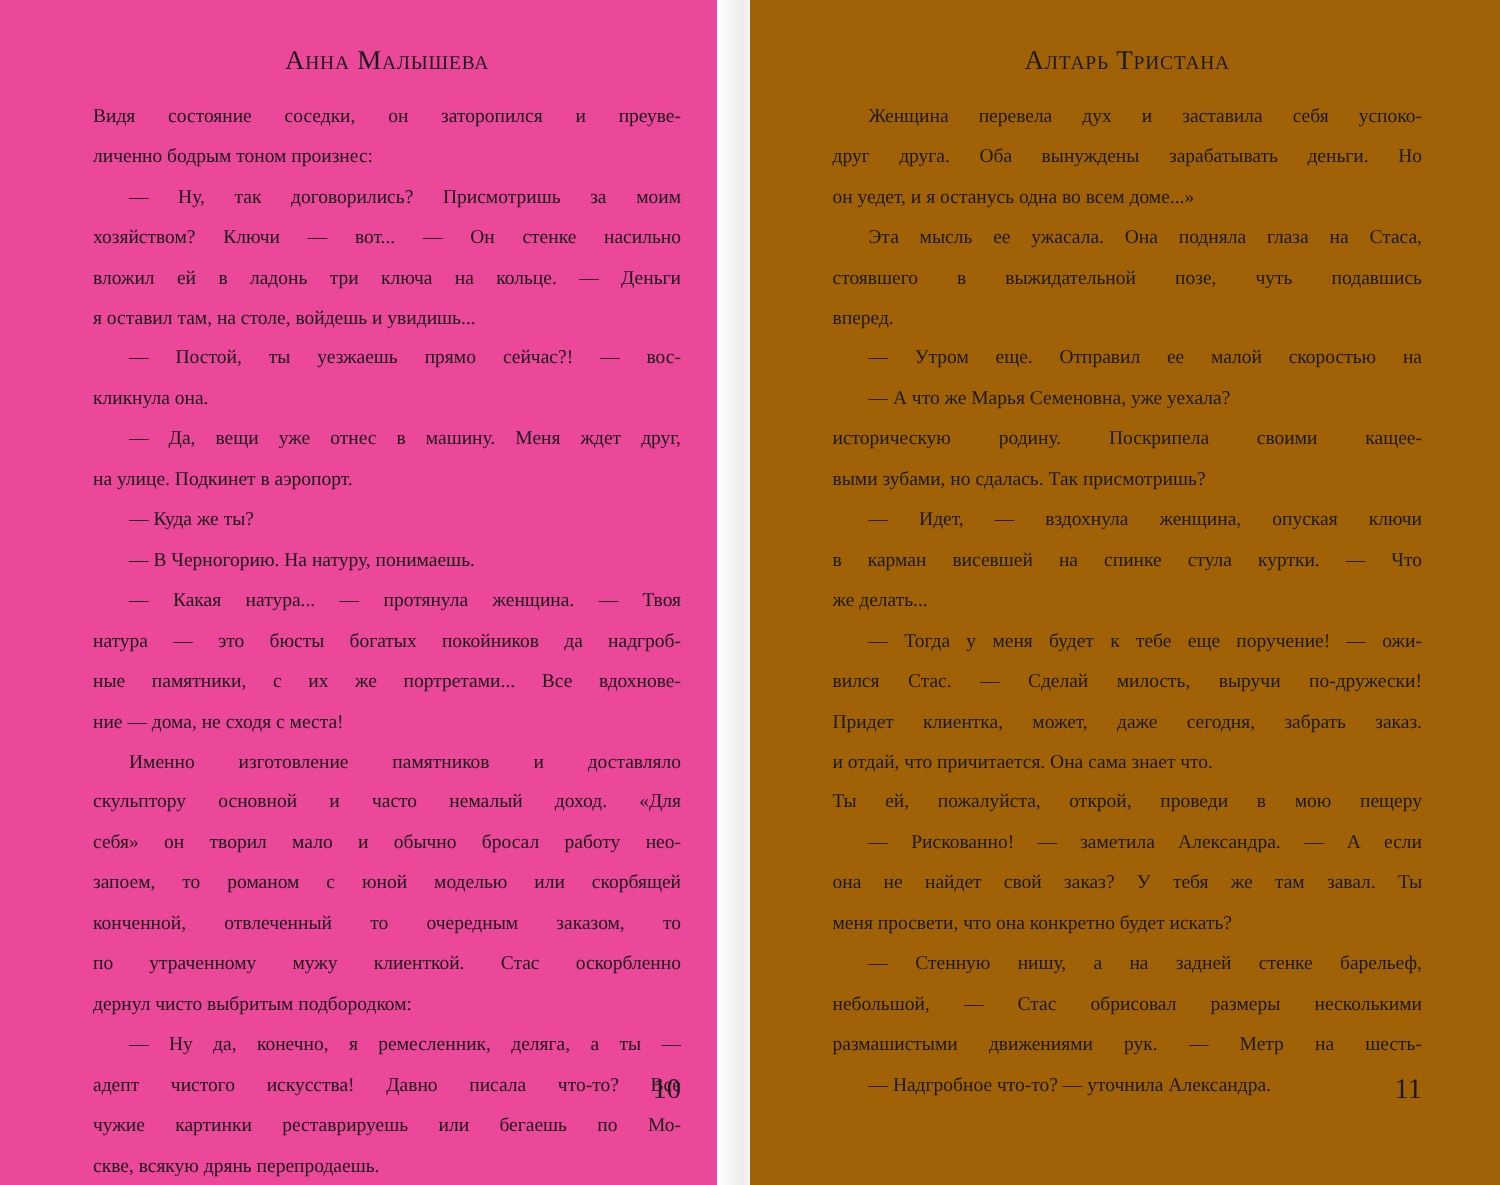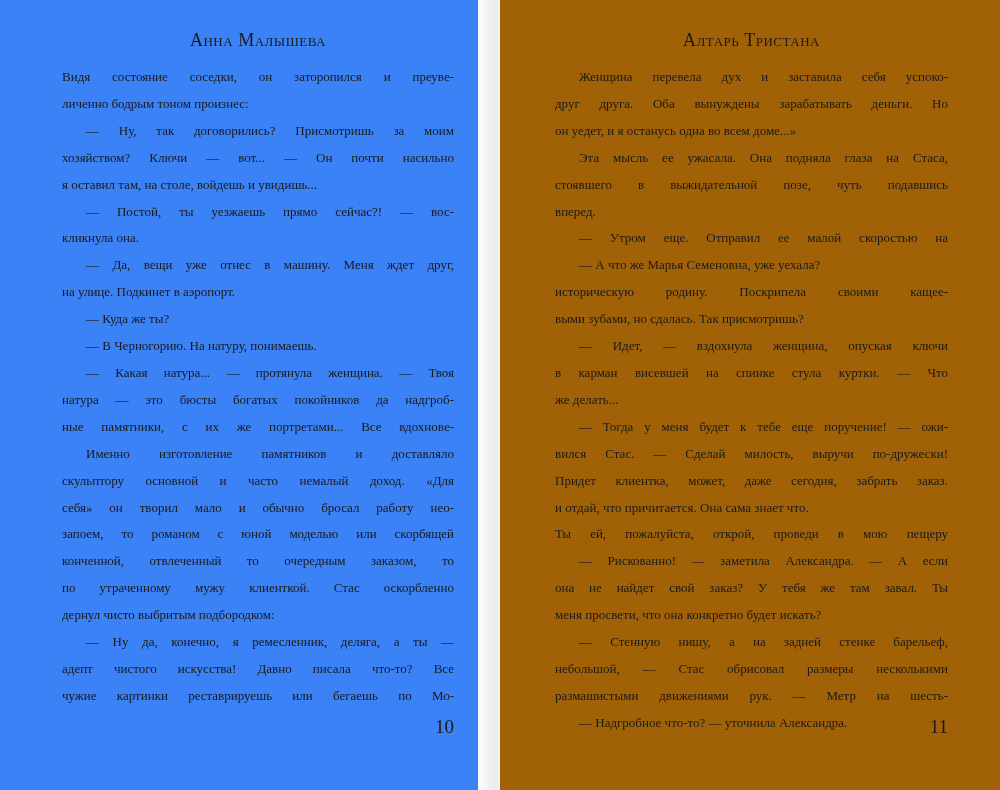--- a/index.html
+++ b/index.html
@@ -1,19 +1,19 @@
 <!DOCTYPE html>
 <html><head>
   <meta charset="utf-8">
   <style>
     html, body { margin: 0; padding: 0; background: #ffffff; }
     body { width: 1000px; height: 790px; position: relative; overflow: hidden; }
     .spread { position: absolute; left: 0; top: 0; width: 1000px; height: 790px; }
     .page {
-      position: absolute; top: 0; height: 790px; background: #3b82f6;
+      position: absolute; top: 0; height: 790px; background: #ec4899;
       font-family: "Liberation Serif", serif; color: #1a1a1a;
     }
     .page-left { left: 0; width: 490px; }
     .page-right { left: 500px; width: 500px; background: #a16207; }
     .gutter {
       position: absolute; left: 478px; top: 0; width: 30px; height: 790px;
       background: linear-gradient(to right, #ffffff 0%, #f1f1f1 40%, #ececec 55%, #f6f6f6 80%, #fdfdfd 100%);
     }
     .running-head {
       position: absolute; top: 30px; left: 0; right: 0; text-align: center;
@@ -34,41 +34,44 @@
 </head>
 <body>
 
 <div class="spread">
   <div class="page page-left">
     <div class="running-head">Анна Малышева</div>
     <div class="text-block">
         <span class="line">Видя состояние соседки, он заторопился и преуве-</span>
         <span class="line last">личенно бодрым тоном произнес:</span>
         <span class="line indent">— Ну, так договорились? Присмотришь за моим</span>
-        <span class="line">хозяйством? Ключи — вот... — Он почти насильно</span>
+        <span class="line">хозяйством? Ключи — вот... — Он стенке насильно</span>
+        <span class="line">вложил ей в ладонь три ключа на кольце. — Деньги</span>
         <span class="line last">я оставил там, на столе, войдешь и увидишь...</span>
         <span class="line indent">— Постой, ты уезжаешь прямо сейчас?! — вос-</span>
         <span class="line last">кликнула она.</span>
         <span class="line indent">— Да, вещи уже отнес в машину. Меня ждет друг,</span>
         <span class="line last">на улице. Подкинет в аэропорт.</span>
         <span class="line indent last">— Куда же ты?</span>
         <span class="line indent last">— В Черногорию. На натуру, понимаешь.</span>
         <span class="line indent">— Какая натура... — протянула женщина. — Твоя</span>
         <span class="line">натура — это бюсты богатых покойников да надгроб-</span>
         <span class="line">ные памятники, с их же портретами... Все вдохнове-</span>
+        <span class="line last">ние — дома, не сходя с места!</span>
         <span class="line indent">Именно изготовление памятников и доставляло</span>
         <span class="line">скульптору основной и часто немалый доход. «Для</span>
         <span class="line">себя» он творил мало и обычно бросал работу нео-</span>
         <span class="line">запоем, то романом с юной моделью или скорбящей</span>
         <span class="line">конченной, отвлеченный то очередным заказом, то</span>
         <span class="line">по утраченному мужу клиенткой. Стас оскорбленно</span>
         <span class="line last">дернул чисто выбритым подбородком:</span>
         <span class="line indent">— Ну да, конечно, я ремесленник, деляга, а ты —</span>
         <span class="line">адепт чистого искусства! Давно писала что-то? Все</span>
         <span class="line">чужие картинки реставрируешь или бегаешь по Мо-</span>
+        <span class="line last">скве, всякую дрянь перепродаешь.</span>
       </div>
     <div class="folio">10</div>
   </div>
   <div class="gutter"></div>
   <div class="page page-right">
     <div class="running-head">Алтарь Тристана</div>
     <div class="text-block">
         <span class="line indent">Женщина перевела дух и заставила себя успоко-</span>
         <span class="line">друг друга. Оба вынуждены зарабатывать деньги. Но</span>
         <span class="line last">он уедет, и я останусь одна во всем доме...»</span>

